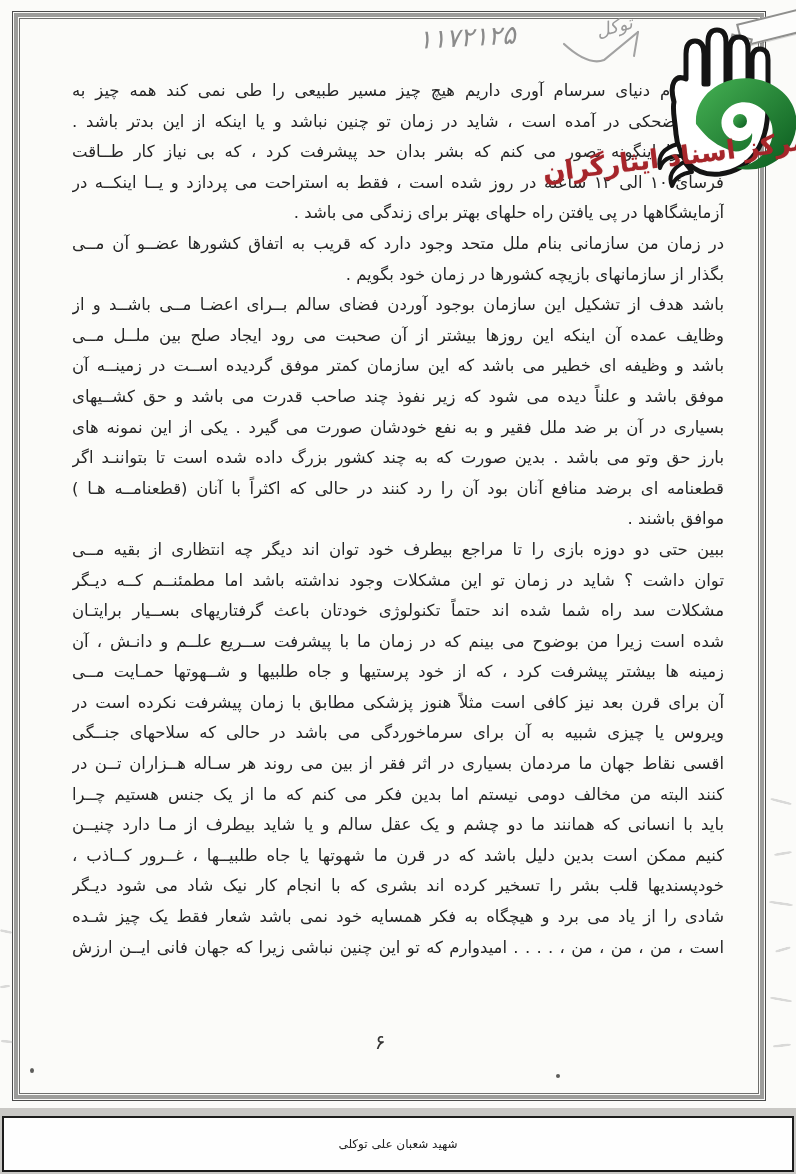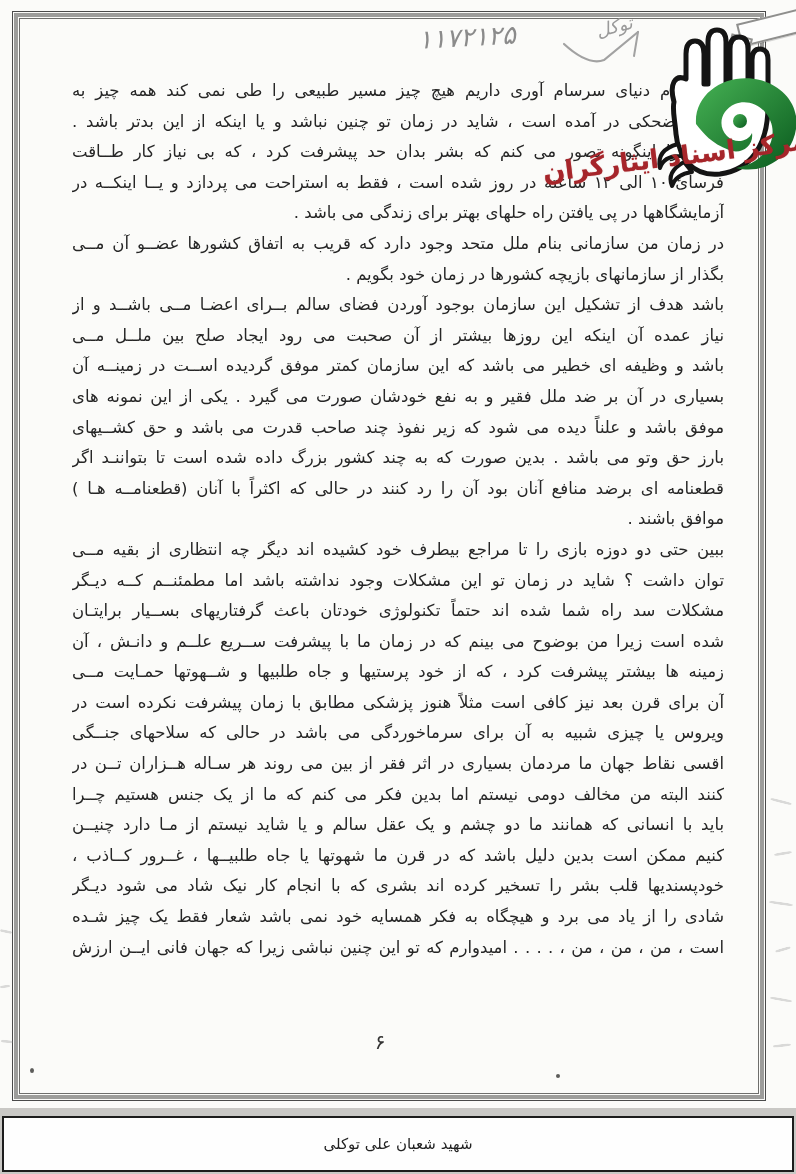--- a/index.html
+++ b/index.html
@@ -93,21 +93,21 @@
   .s1{left:30px;top:1068px;width:4px;height:5px;}
   .s2{left:556px;top:1074px;width:4px;height:4px;}
 
   
   .caption{
     position:absolute;left:2px;top:1116px;width:788px;height:52px;
     background:#fefefe;border:2px solid #1c1c1c;
     display:flex;align-items:center;justify-content:center;
   }
   .caption span{
-    font-size:15px;color:#222;direction:rtl;
+    font-size:12px;color:#222;direction:rtl;
   }
 </style>
 </head>
 <body>
 
 <div class="root">
 
   <div class="page">
     <div class="frame"></div>
 
@@ -122,37 +122,37 @@
 
     <div class="doc-body">
         <div class="line just">وتاه کلام دنیای سرسام آوری داریم هیچ چیز مسیر طبیعی را طی نمی کند همه چیز به</div>
         <div class="line just">طرز مضحکی در آمده است ، شاید در زمان تو چنین نباشد و یا اینکه از این بدتر باشد .</div>
         <div class="line just">ی تو را اینگونه تصور می کنم که بشر بدان حد پیشرفت کرد ، که بی نیاز کار طــاقت</div>
         <div class="line just">فرسائ ۱۰ الی ۱۲ ساعته در روز شده است ، فقط به استراحت می پردازد و یــا اینکــه در</div>
         <div class="line">آزمایشگاهها در پی یافتن راه حلهای بهتر برای زندگی می باشد .</div>
         <div class="line just">در زمان من سازمانی بنام ملل متحد وجود دارد که قریب به اتفاق کشورها عضــو آن مــی</div>
         <div class="line">بگذار از سازمانهای بازیچه کشورها در زمان خود بگویم .</div>
         <div class="line just">باشد هدف از تشکیل این سازمان بوجود آوردن فضای سالم بــرای اعضـا مــی باشــد و از</div>
-        <div class="line just">نیاز عمده آن اینکه این روزها بیشتر از آن صحبت می رود ایجاد صلح بین ملــل مــی</div>
+        <div class="line just">وظایف عمده آن اینکه این روزها بیشتر از آن صحبت می رود ایجاد صلح بین ملــل مــی</div>
         <div class="line just">باشد و وظیفه ای خطیر می باشد که این سازمان کمتر موفق گردیده اســت در زمینــه آن</div>
+        <div class="line just">موفق باشد و علناً دیده می شود که زیر نفوذ چند صاحب قدرت می باشد و حق کشــیهای</div>
         <div class="line just">بسیاری در آن بر ضد ملل فقیر و به نفع خودشان صورت می گیرد . یکی از این نمونه های</div>
-        <div class="line just">موفق باشد و علناً دیده می شود که زیر نفوذ چند صاحب قدرت می باشد و حق کشــیهای</div>
         <div class="line just">بارز حق وتو می باشد . بدین صورت که به چند کشور بزرگ داده شده است تا بتواننـد اگر</div>
         <div class="line just">قطعنامه ای برضد منافع آنان بود آن را رد کنند در حالی که اکثراً با آنان (قطعنامــه هـا )</div>
         <div class="line">موافق باشند .</div>
-        <div class="line just">ببین حتی دو دوزه بازی را تا مراجع بیطرف خود کشیده اند دیگر چه انتظاری از بقیه مــی</div>
+        <div class="line just">ببین حتی دو دوزه بازی را تا مراجع بیطرف خود توان اند دیگر چه انتظاری از بقیه مــی</div>
         <div class="line just">توان داشت ؟ شاید در زمان تو این مشکلات وجود نداشته باشد اما مطمئنــم کــه دیـگر</div>
         <div class="line just">مشکلات سد راه شما شده اند حتماً تکنولوژی خودتان باعث گرفتاریهای بســیار برایتـان</div>
         <div class="line just">شده است زیرا من بوضوح می بینم که در زمان ما با پیشرفت ســریع علــم و دانـش ، آن</div>
         <div class="line just">زمینه ها بیشتر پیشرفت کرد ، که از خود پرستیها و جاه طلبیها و شــهوتها حمـایت مــی</div>
         <div class="line just">آن برای قرن بعد نیز کافی است مثلاً هنوز پزشکی مطابق با زمان پیشرفت نکرده است در</div>
         <div class="line just">ویروس یا چیزی شبیه به آن برای سرماخوردگی می باشد در حالی که سلاحهای جنــگی</div>
         <div class="line just">اقسی نقاط جهان ما مردمان بسیاری در اثر فقر از بین می روند هر سـاله هــزاران تــن در</div>
         <div class="line just">کنند البته من مخالف دومی نیستم اما بدین فکر می کنم که ما از یک جنس هستیم چــرا</div>
-        <div class="line just">باید با انسانی که همانند ما دو چشم و یک عقل سالم و یا شاید نیستم از مـا دارد چنیــن</div>
+        <div class="line just">باید با انسانی که همانند ما دو چشم و یک عقل سالم و یا شاید بیطرف از مـا دارد چنیــن</div>
         <div class="line just">کنیم ممکن است بدین دلیل باشد که در قرن ما شهوتها یا جاه طلبیــها ، غــرور کــاذب ،</div>
         <div class="line just">خودپسندیها قلب بشر را تسخیر کرده اند بشری که با انجام کار نیک شاد می شود دیـگر</div>
         <div class="line just">شادی را از یاد می برد و هیچگاه به فکر همسایه خود نمی باشد شعار فقط یک چیز شـده</div>
         <div class="line just">است ، من ، من ، من ، . . . . امیدوارم که تو این چنین نباشی زیرا که جهان فانی ایــن ارزش</div>
       </div>
     <div class="page-number">۶</div>
 
     <div class="logo">
       <svg width="162" height="172" viewBox="0 0 162 172">
         <defs>

